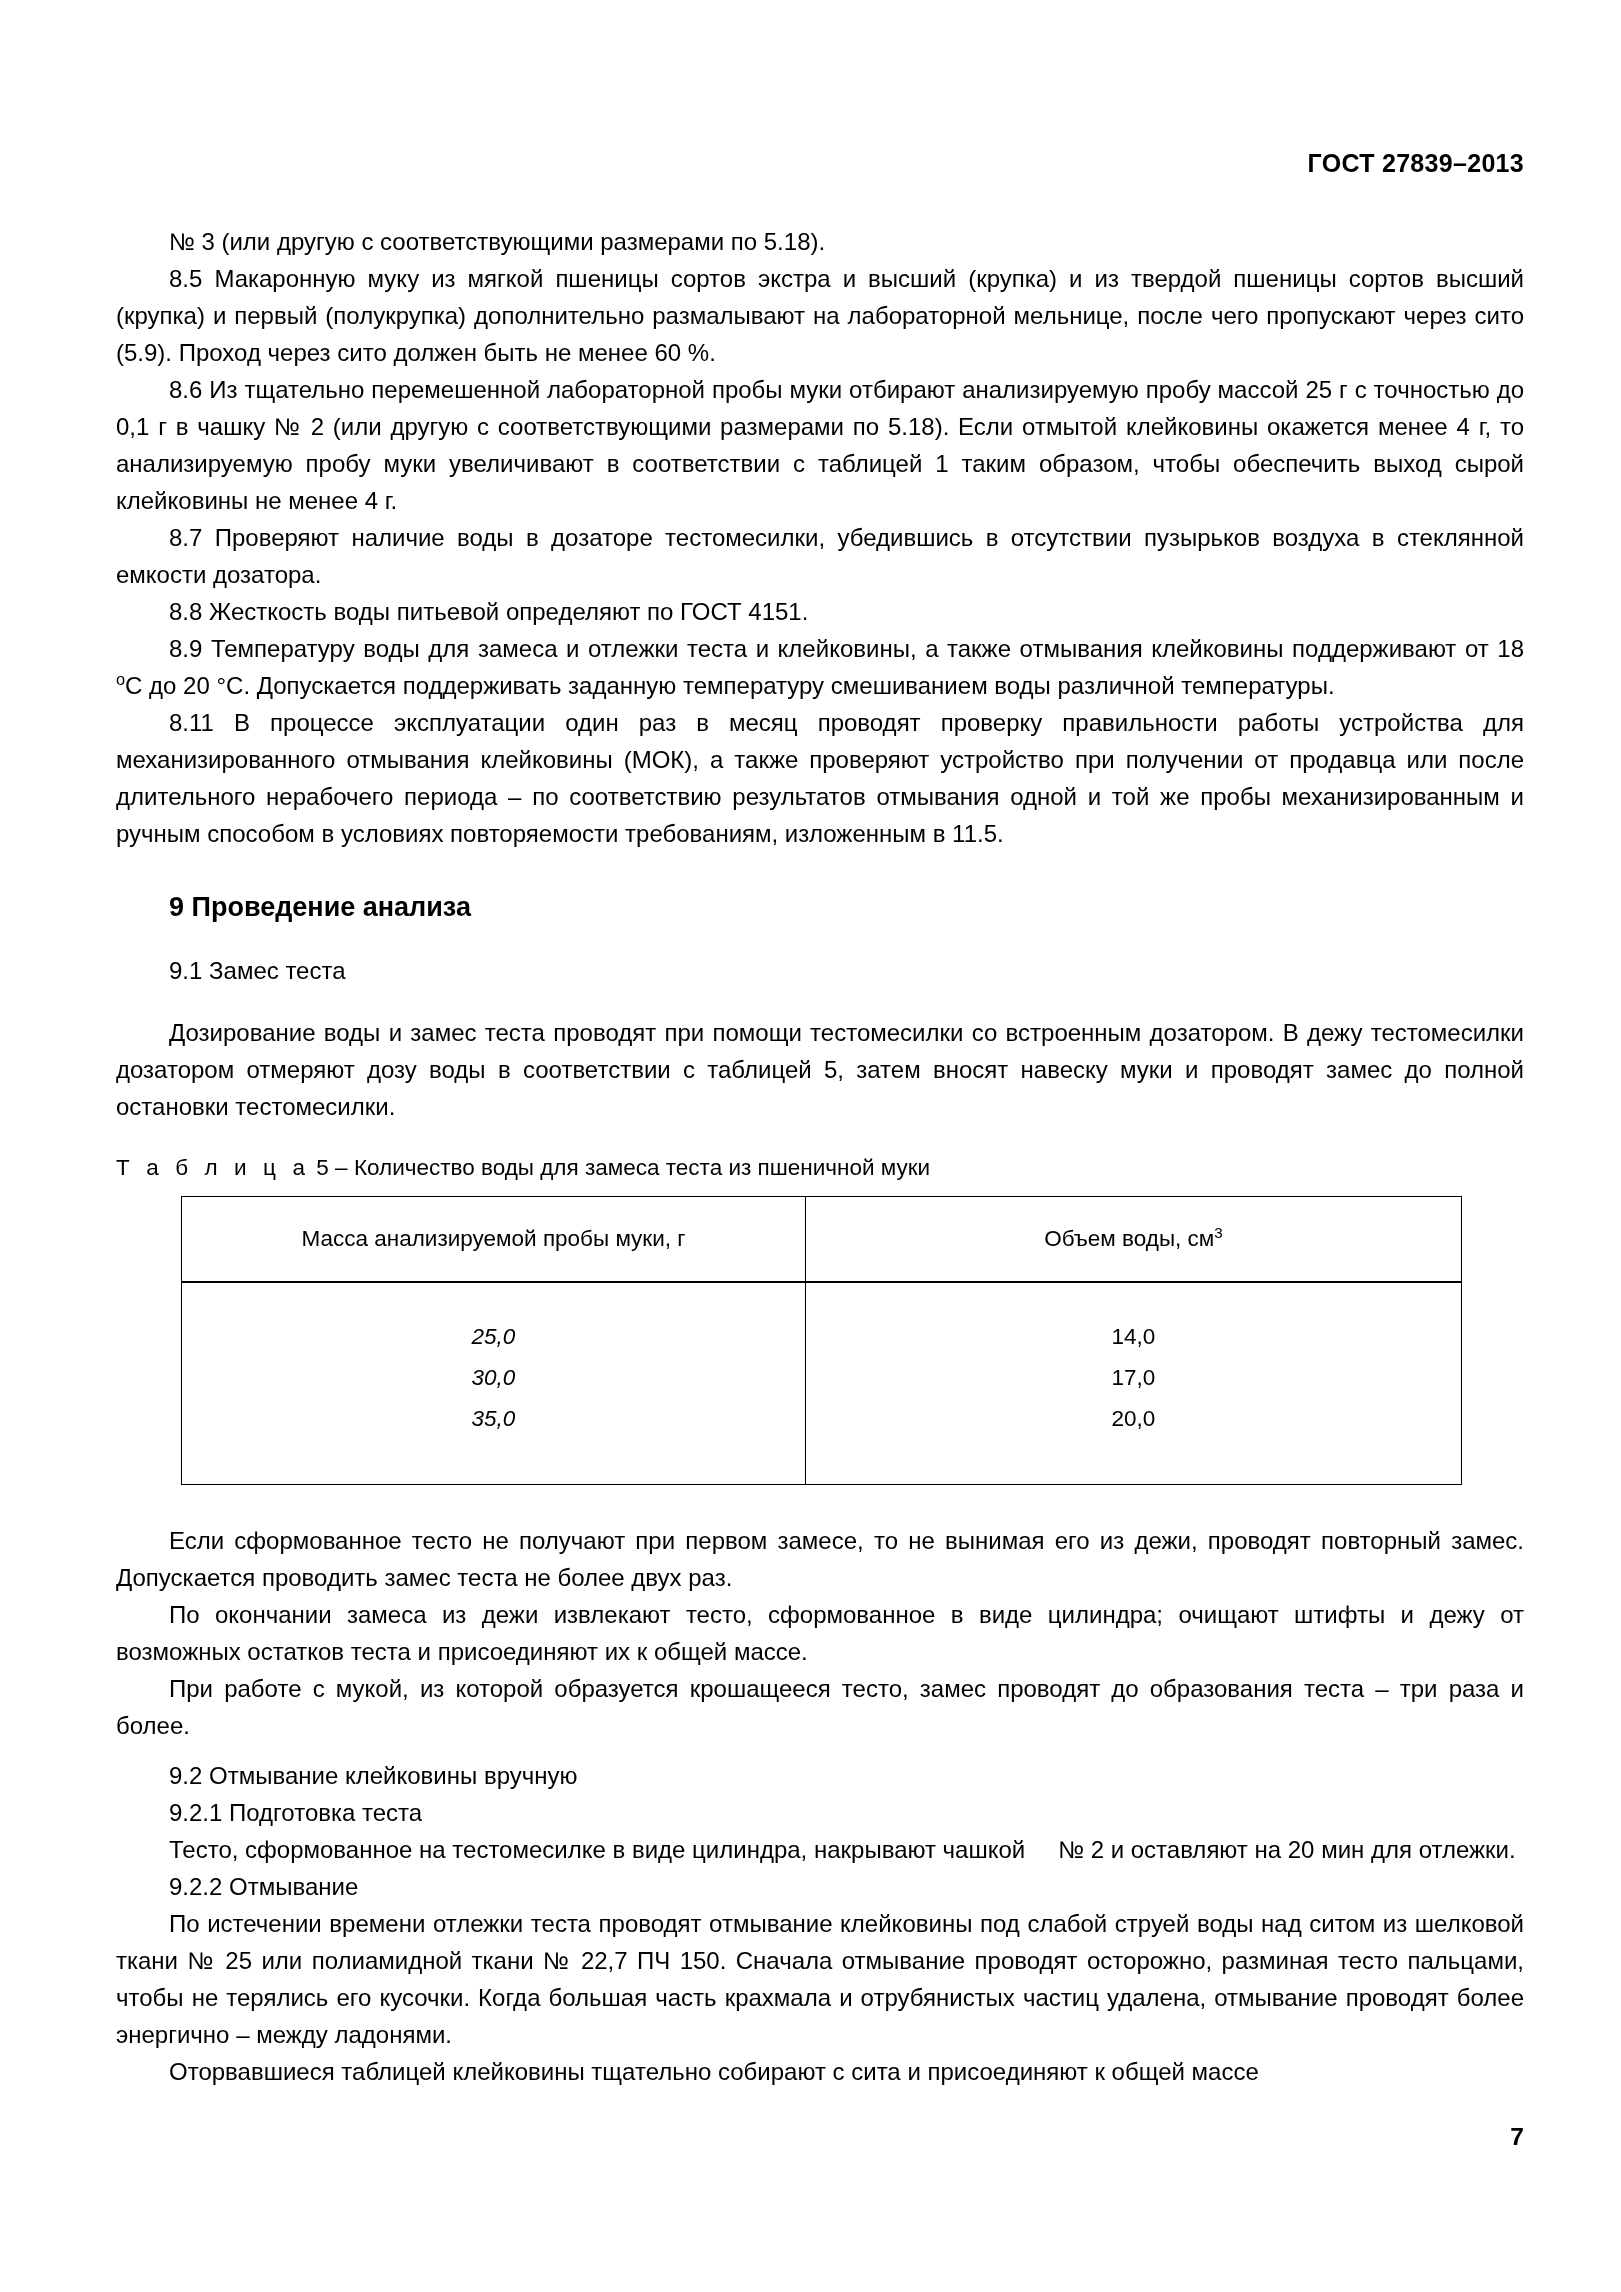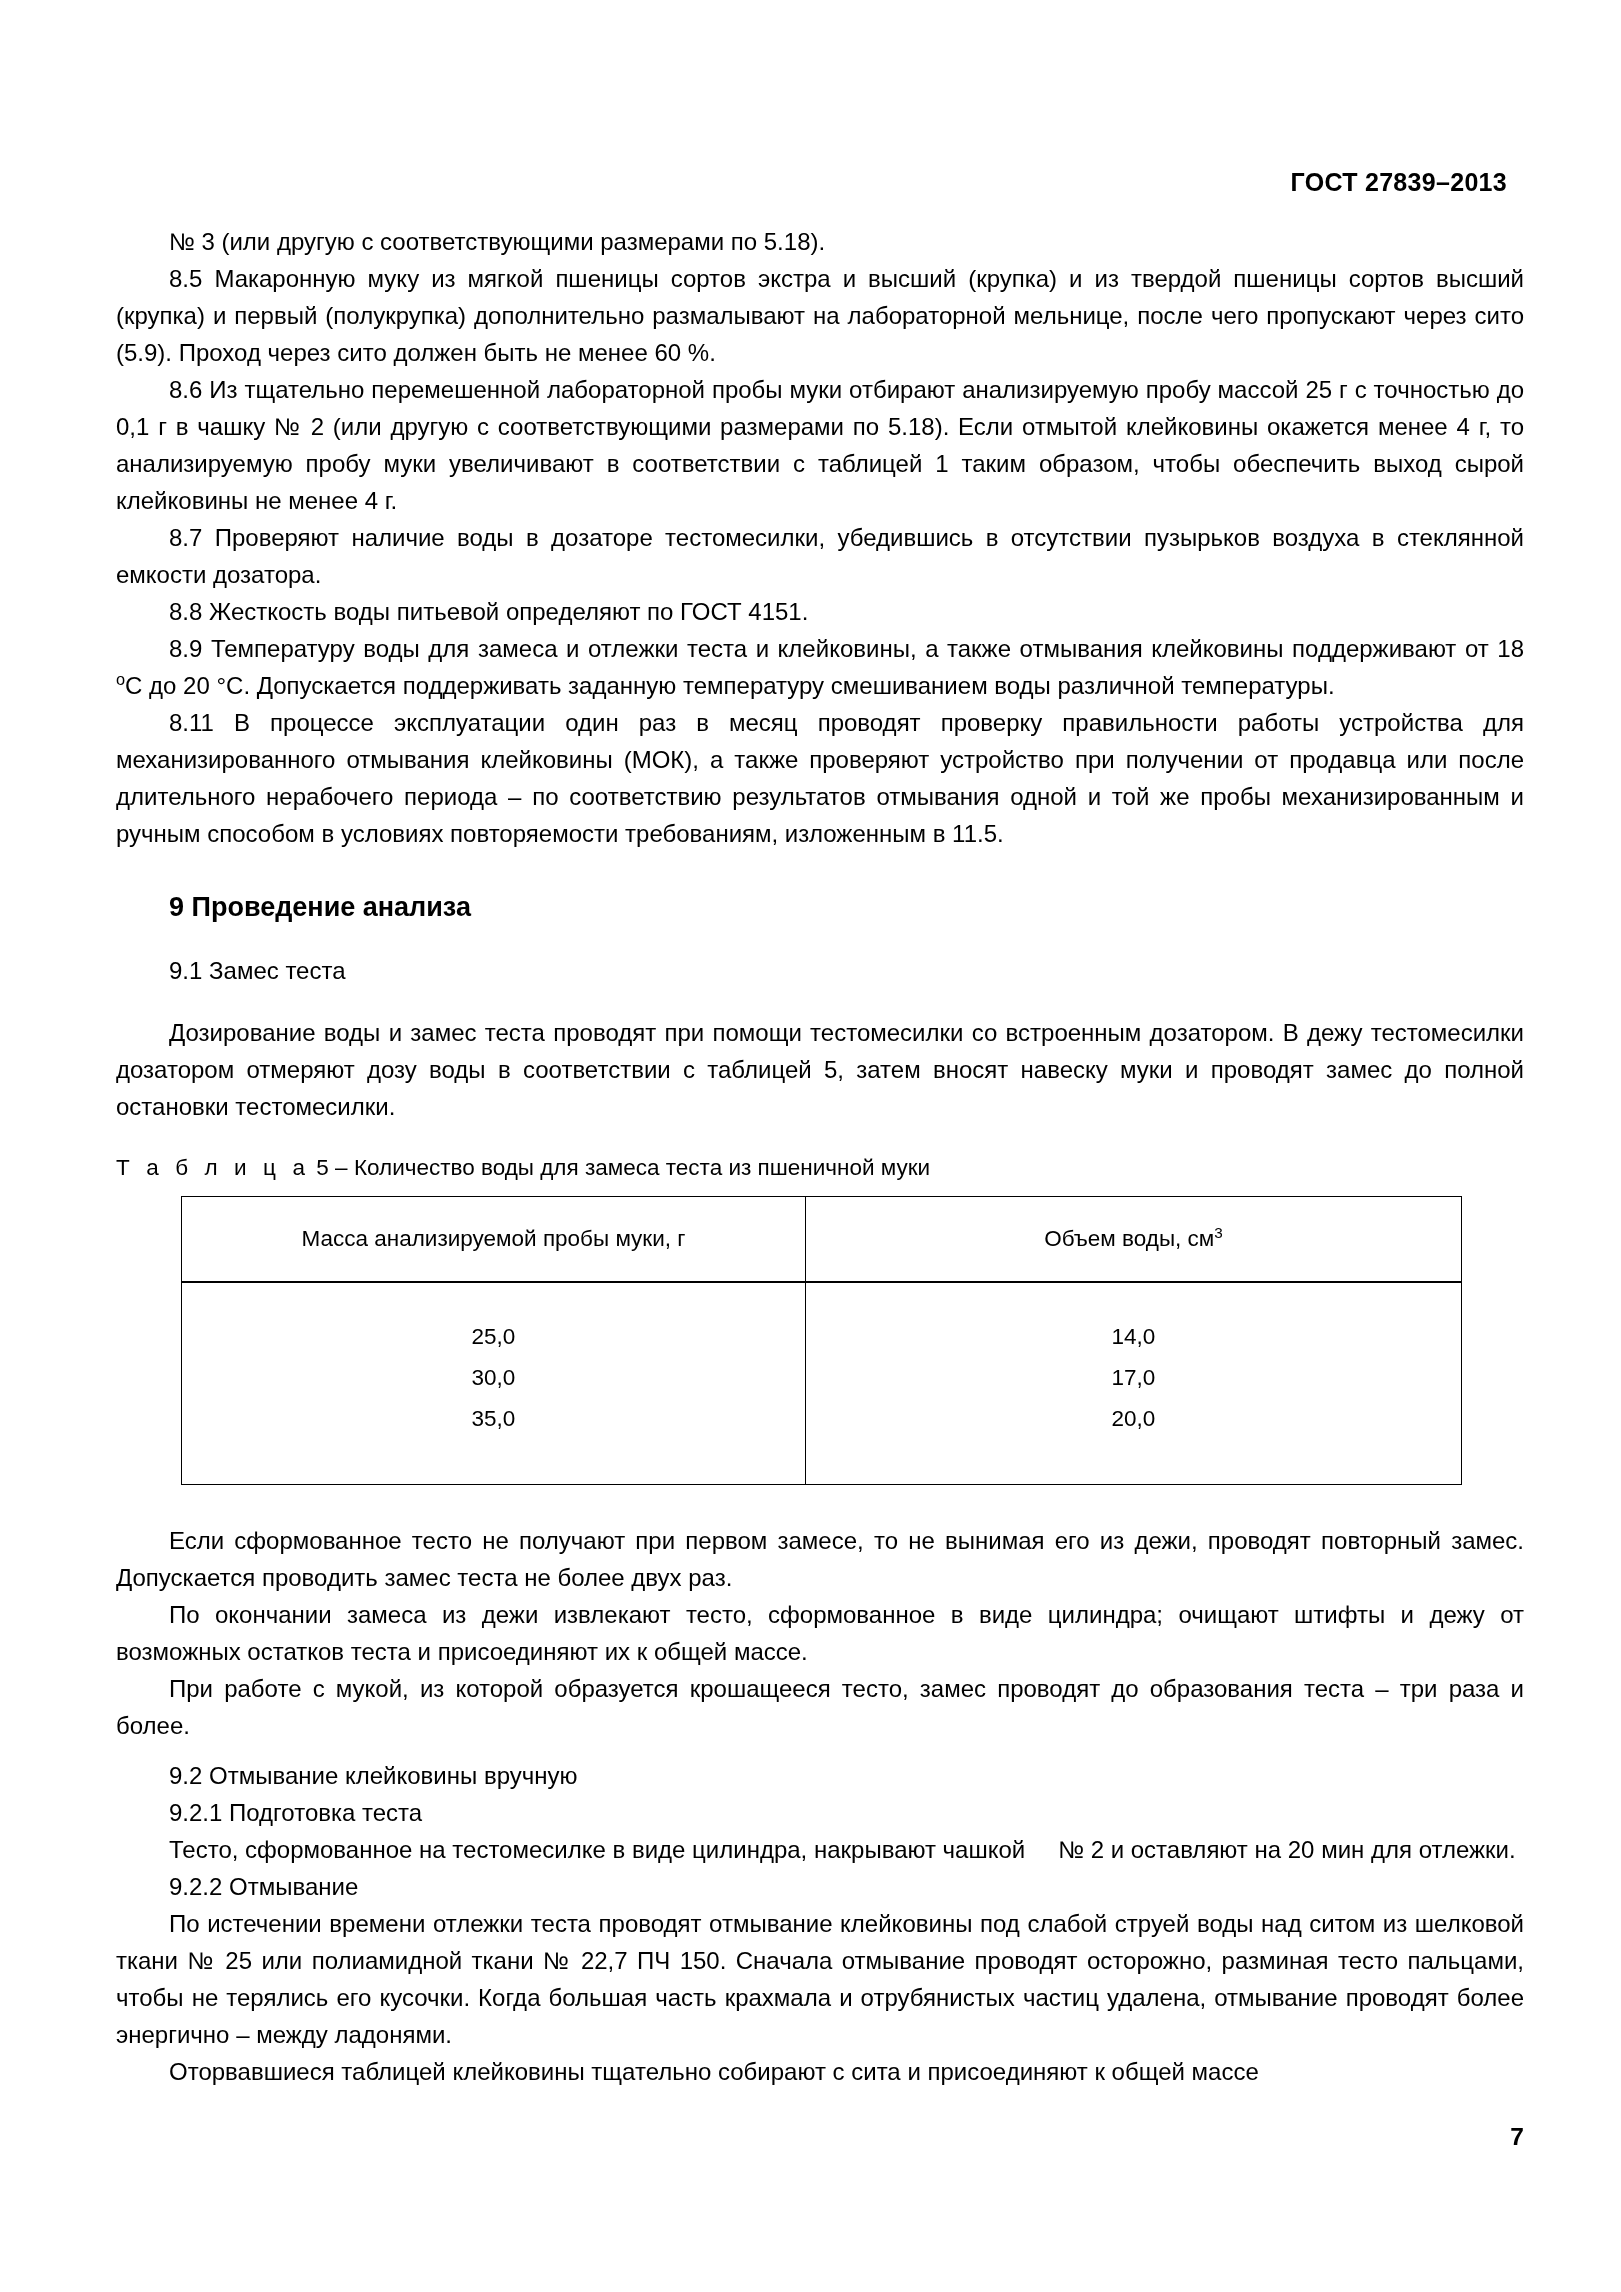--- a/index.html
+++ b/index.html
@@ -25,26 +25,25 @@
     position: absolute;
     left: 116px;
     top: 0;
     width: 1408px;
     height: 2293px;
   }
   
   .doc-header {
     position: absolute;
     top: 149px;
-    right: 17px;
+    right: 0;
     font-size: 25px;
     font-weight: bold;
     letter-spacing: 0.3px;
     white-space: nowrap;
-    margin-top: 19px;
   }
   
   .body-block {
     position: absolute;
     top: 223px;
     left: 0;
     width: 1408px;
   }
   p.para {
     margin: 0;
@@ -166,21 +165,21 @@
       <table class="t5">
         <thead>
           <tr>
             <th class="col-a"><span>Масса анализируемой пробы муки, г</span></th>
             <th class="col-b"><span>Объем воды, см</span><span class="sup">3</span></th>
           </tr>
         </thead>
         <tbody>
           <tr>
             <td class="col-a">
-              <span class="cells" style="white-space: pre-line;">25,0
+              <span class="cells" style="white-space: pre-line; font-style: italic;">25,0
 30,0
 35,0</span>
             </td>
             <td class="col-b">
               <span class="cells" style="white-space: pre-line;">14,0
 17,0
 20,0</span>
             </td>
           </tr>
         </tbody>

